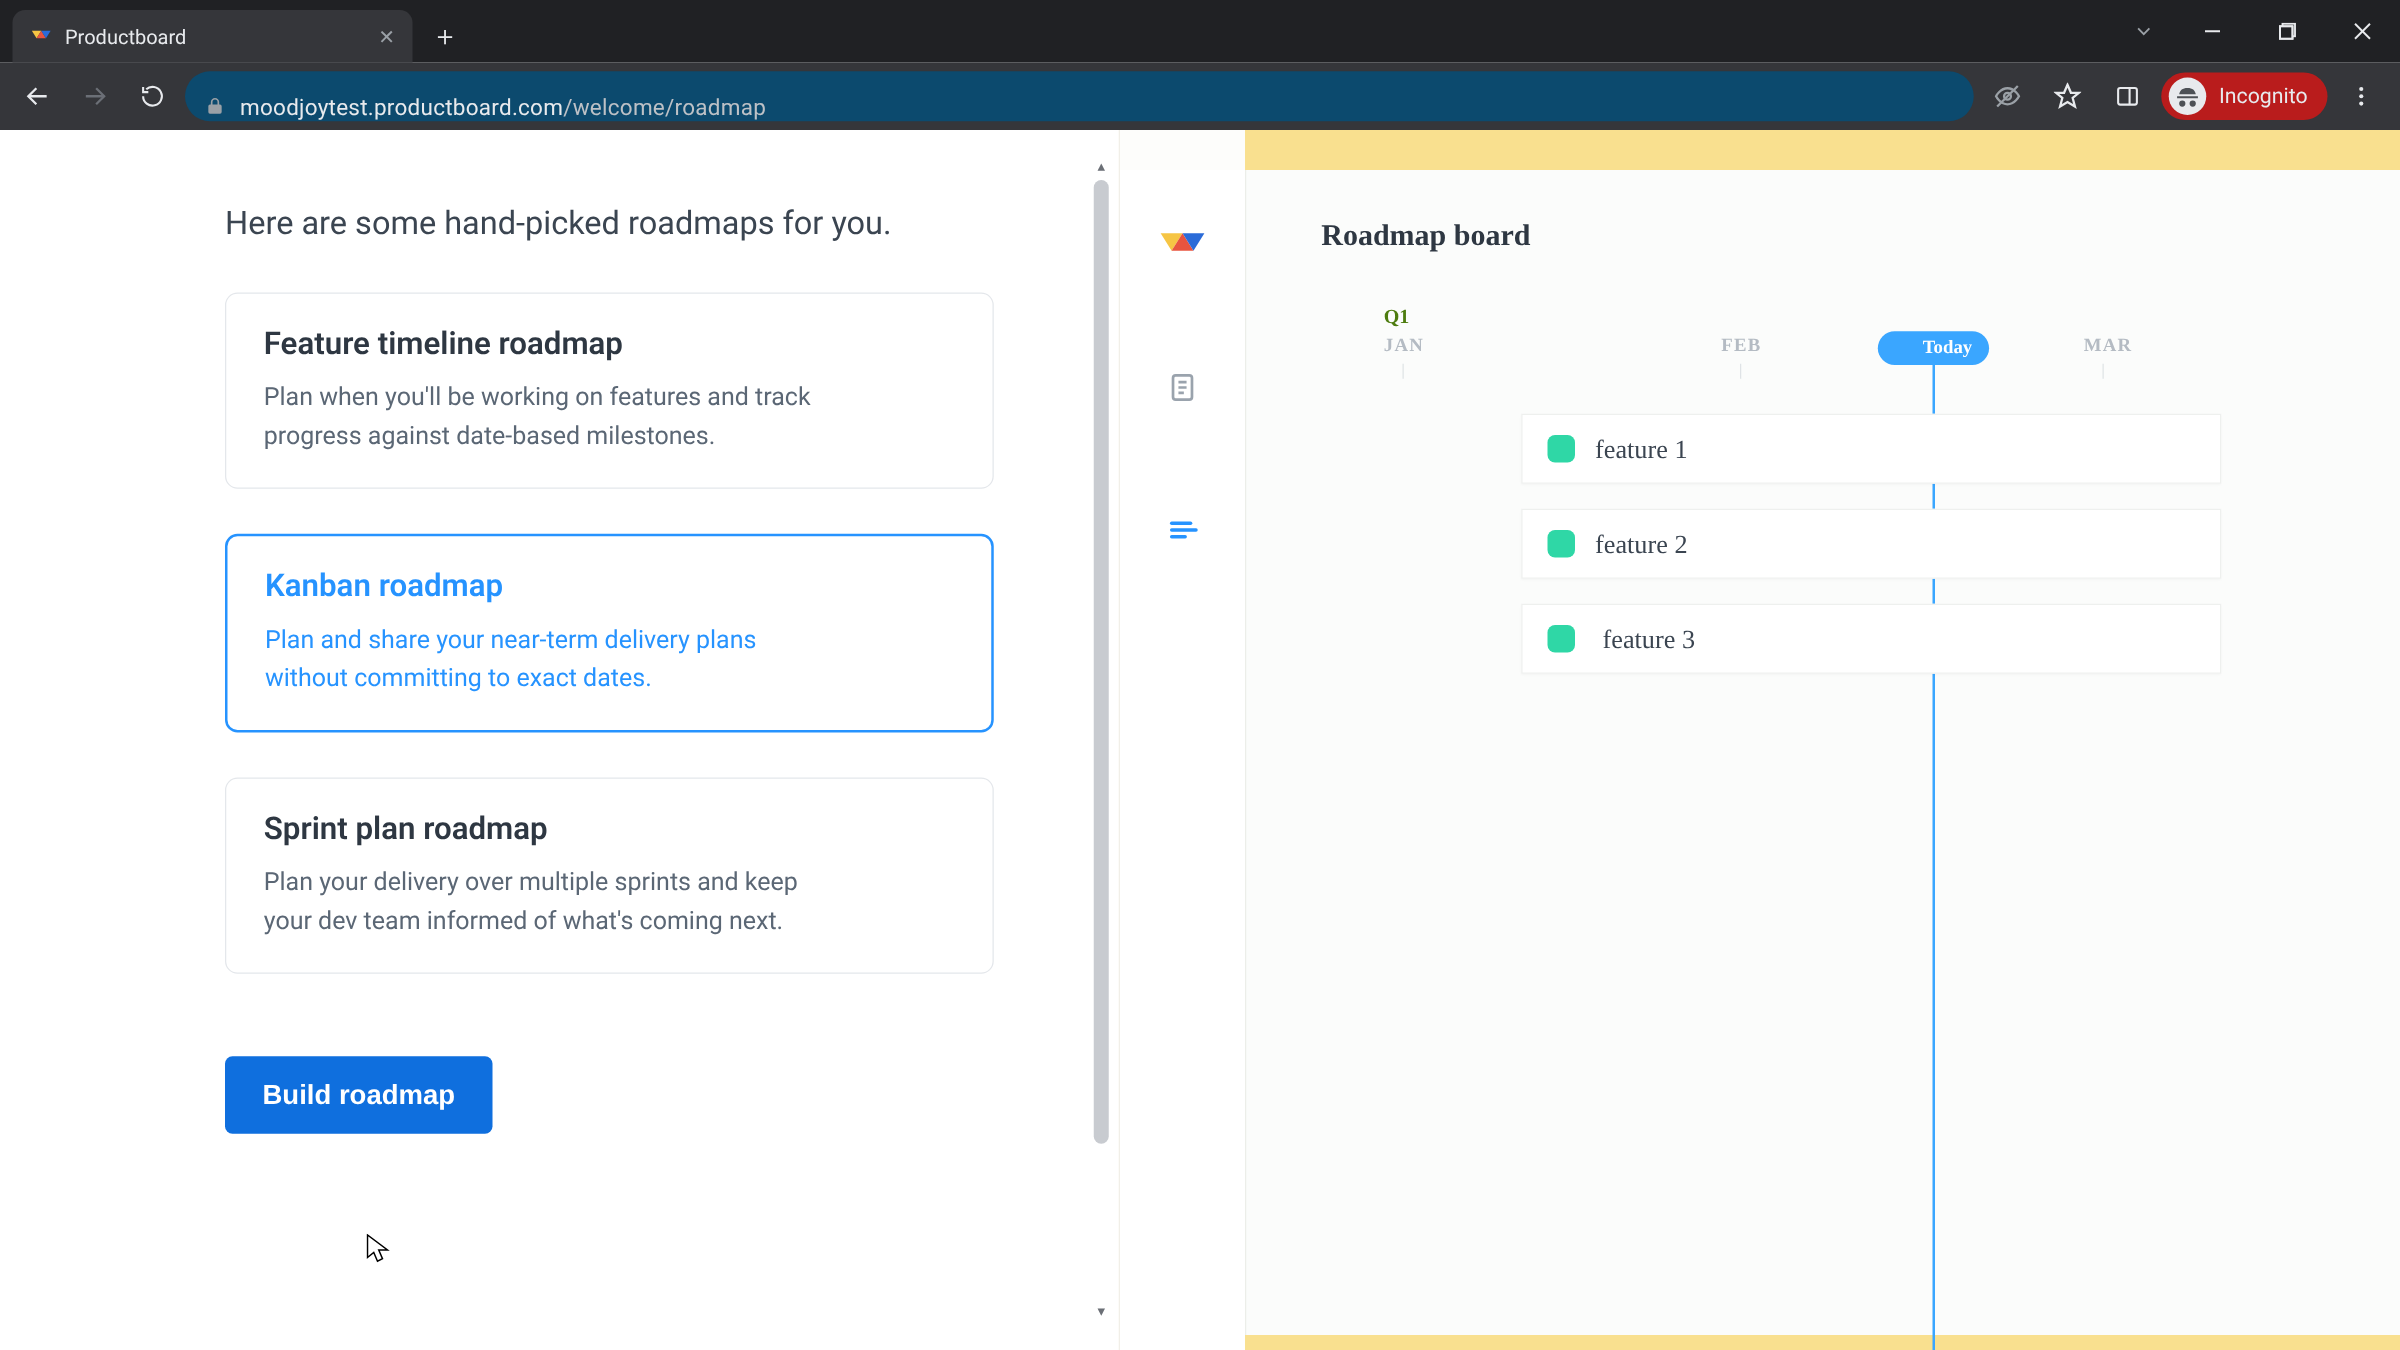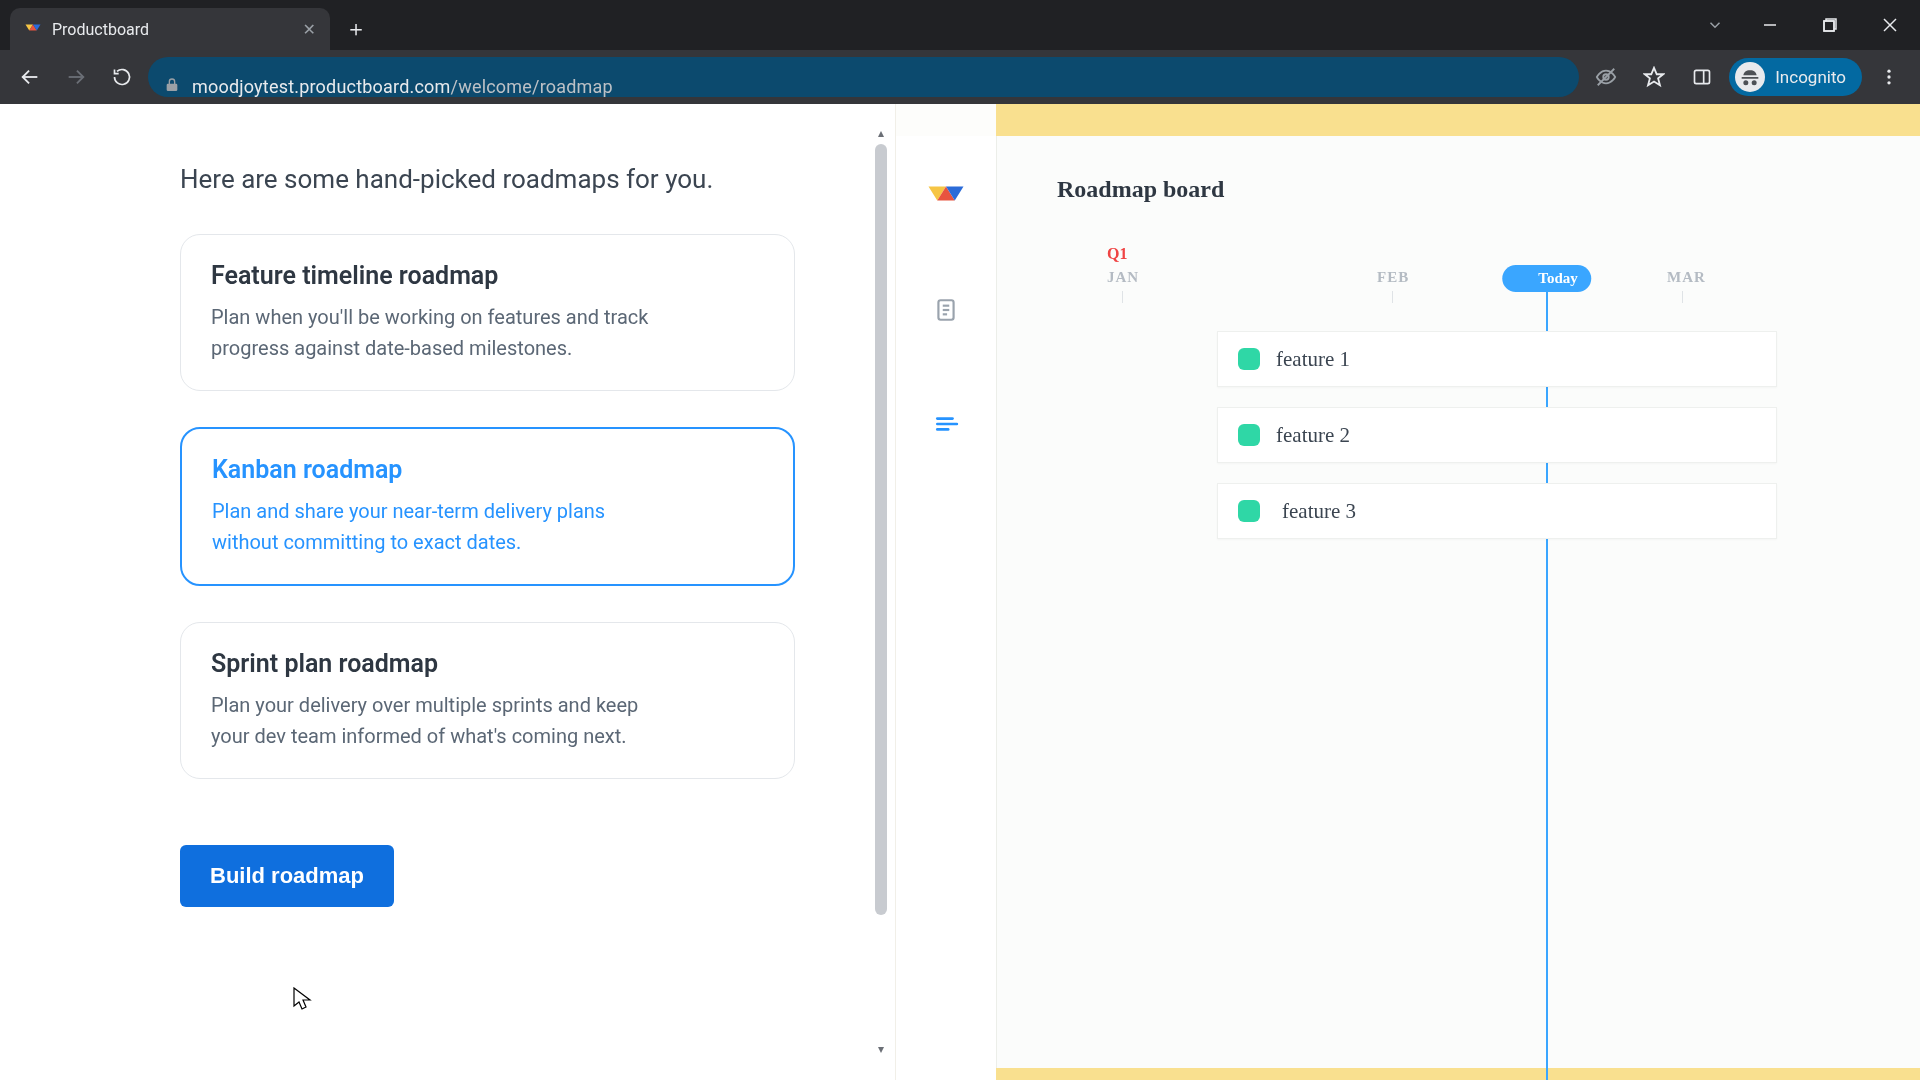--- a/index.html
+++ b/index.html
@@ -50,41 +50,41 @@
     display:flex; align-items:flex-end; padding:0 16px; gap:12px; color:#e8eaed;
   }
   .lock { color:#9aa0a6; }
   .url { font-size:18px; color:#e8eaed; letter-spacing:.2px; }
   .url .path { color:#bdc1c6; }
   .tool-icon {
     width:42px; height:42px; display:flex; align-items:center; justify-content:center;
     color:#e8eaed; cursor:pointer; border-radius:50%;
   }
   .incognito-pill {
-    display:flex; align-items:center; gap:10px; background:#0369a1; color:#e8eaed;
+    display:flex; align-items:center; gap:10px; background:#b91c1c; color:#e8eaed;
     height:38px; padding:0 16px 0 6px; border-radius:19px; font-size:17px;
   }
   .incognito-pill .avatar {
     width:30px; height:30px; border-radius:50%; background:#e8eaed; display:flex; align-items:center; justify-content:center;
   }
 
   
   .viewport {
     position:absolute; top:104px; left:0; right:0; bottom:0; background:#fff;
     display:flex;
   }
 
   .left-col {
     width: 895px; height:100%; position:relative; padding: 60px 60px 40px 180px;
   }
   .heading {
     font-size:26px; color:#3b4551; font-weight:400; margin-bottom:40px;
   }
   .card {
-    width: 615px; border:1px solid #e4e7eb; border-radius:20px;
+    width: 615px; border:1px solid #e4e7eb; border-radius:10px;
     padding: 26px 30px; margin-bottom:36px; cursor:pointer;
     background:#fff;
   }
   .card.selected {
     border:2px solid #2693ff;
   }
   .card h3 { font-size:25px; font-weight:600; color:#2e3742; margin-bottom:12px; }
   .card p  { font-size:20px; line-height:1.55; color:#5b6775; max-width:460px; }
   .card.selected h3 { color:#2693ff; }
   .card.selected p  { color:#2693ff; }
@@ -128,21 +128,21 @@
 
   .pv-board {
     position:absolute; top:32px; left:100px; right:0; bottom:12px; background:#fbfcfb;
     border-left:1px solid #eceee9; padding-top:40px;
   }
   .pv-title { font-size:24px; font-weight:600; color:#2e3742; margin-left:60px; margin-bottom:42px; }
 
   .timeline-head {
     position:relative; height:56px; margin-left:80px;
   }
-  .th-quarter { position:absolute; top:0; font-size:16px; font-weight:700; color:#ef4444; }
+  .th-quarter { position:absolute; top:0; font-size:16px; font-weight:700; color:#4d7c0f; }
   .th-month   { position:absolute; top:24px; font-size:15px; font-weight:700; color:#b4bbc3; letter-spacing:1px; }
   .th-tick    { position:absolute; top:46px; width:1px; height:12px; background:#dfe3e6; }
   .today-pill {
     position:absolute; top:20px; transform:translateX(-50%);
     background:#3aa6ff; color:#fff; font-size:15px; font-weight:600;
     padding:5px 14px; border-radius:16px;
   }
   .today-line {
     position:absolute; top:42px; width:2px; background:#3aa6ff;
     height:1000px; transform:translateX(-50%);

